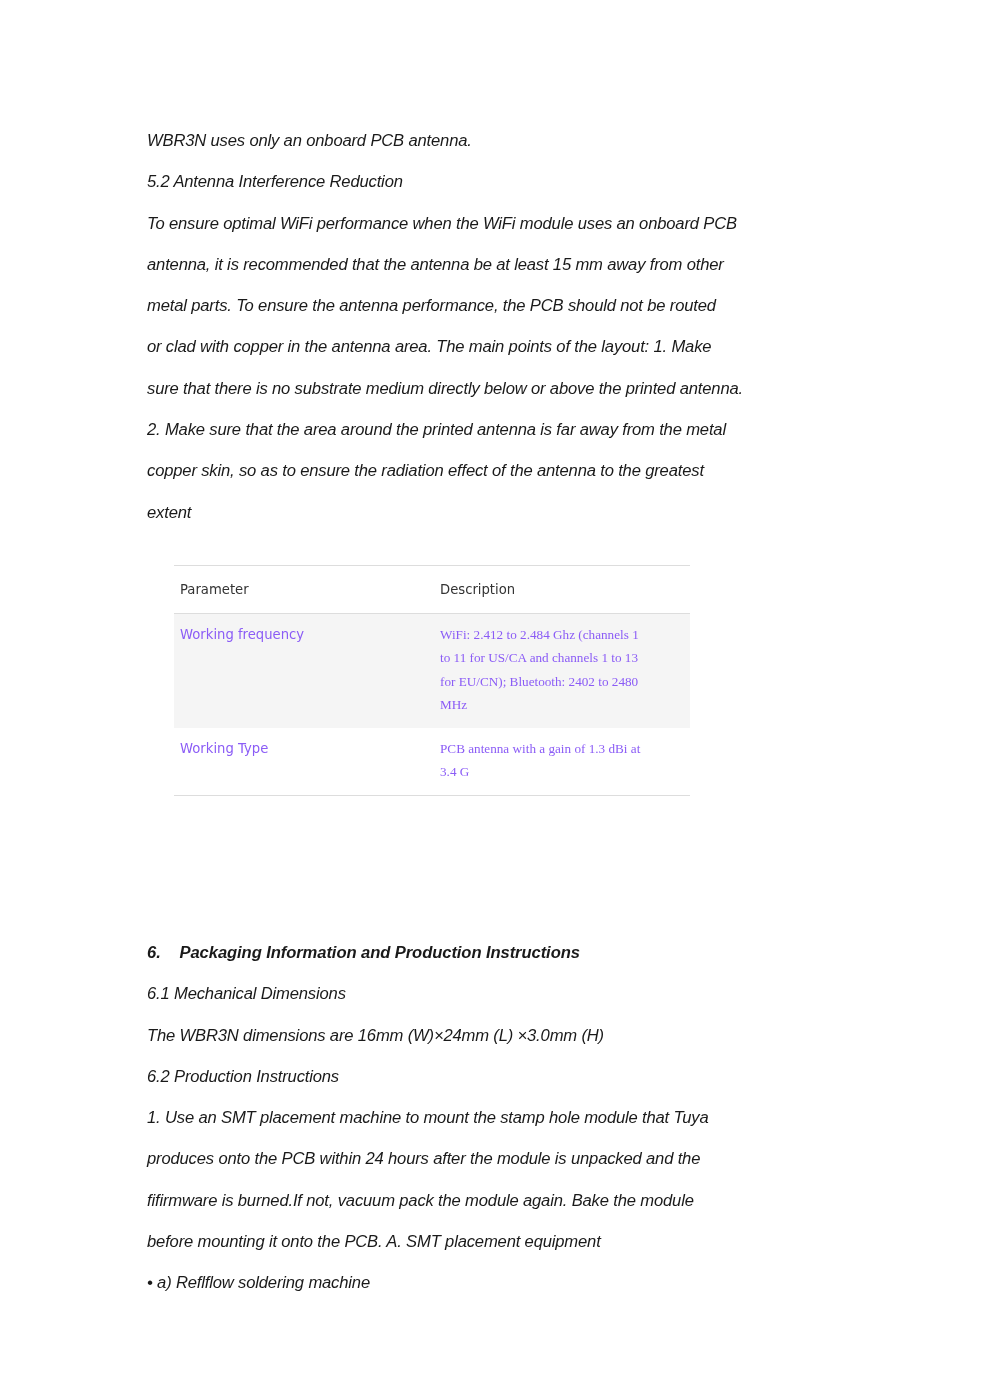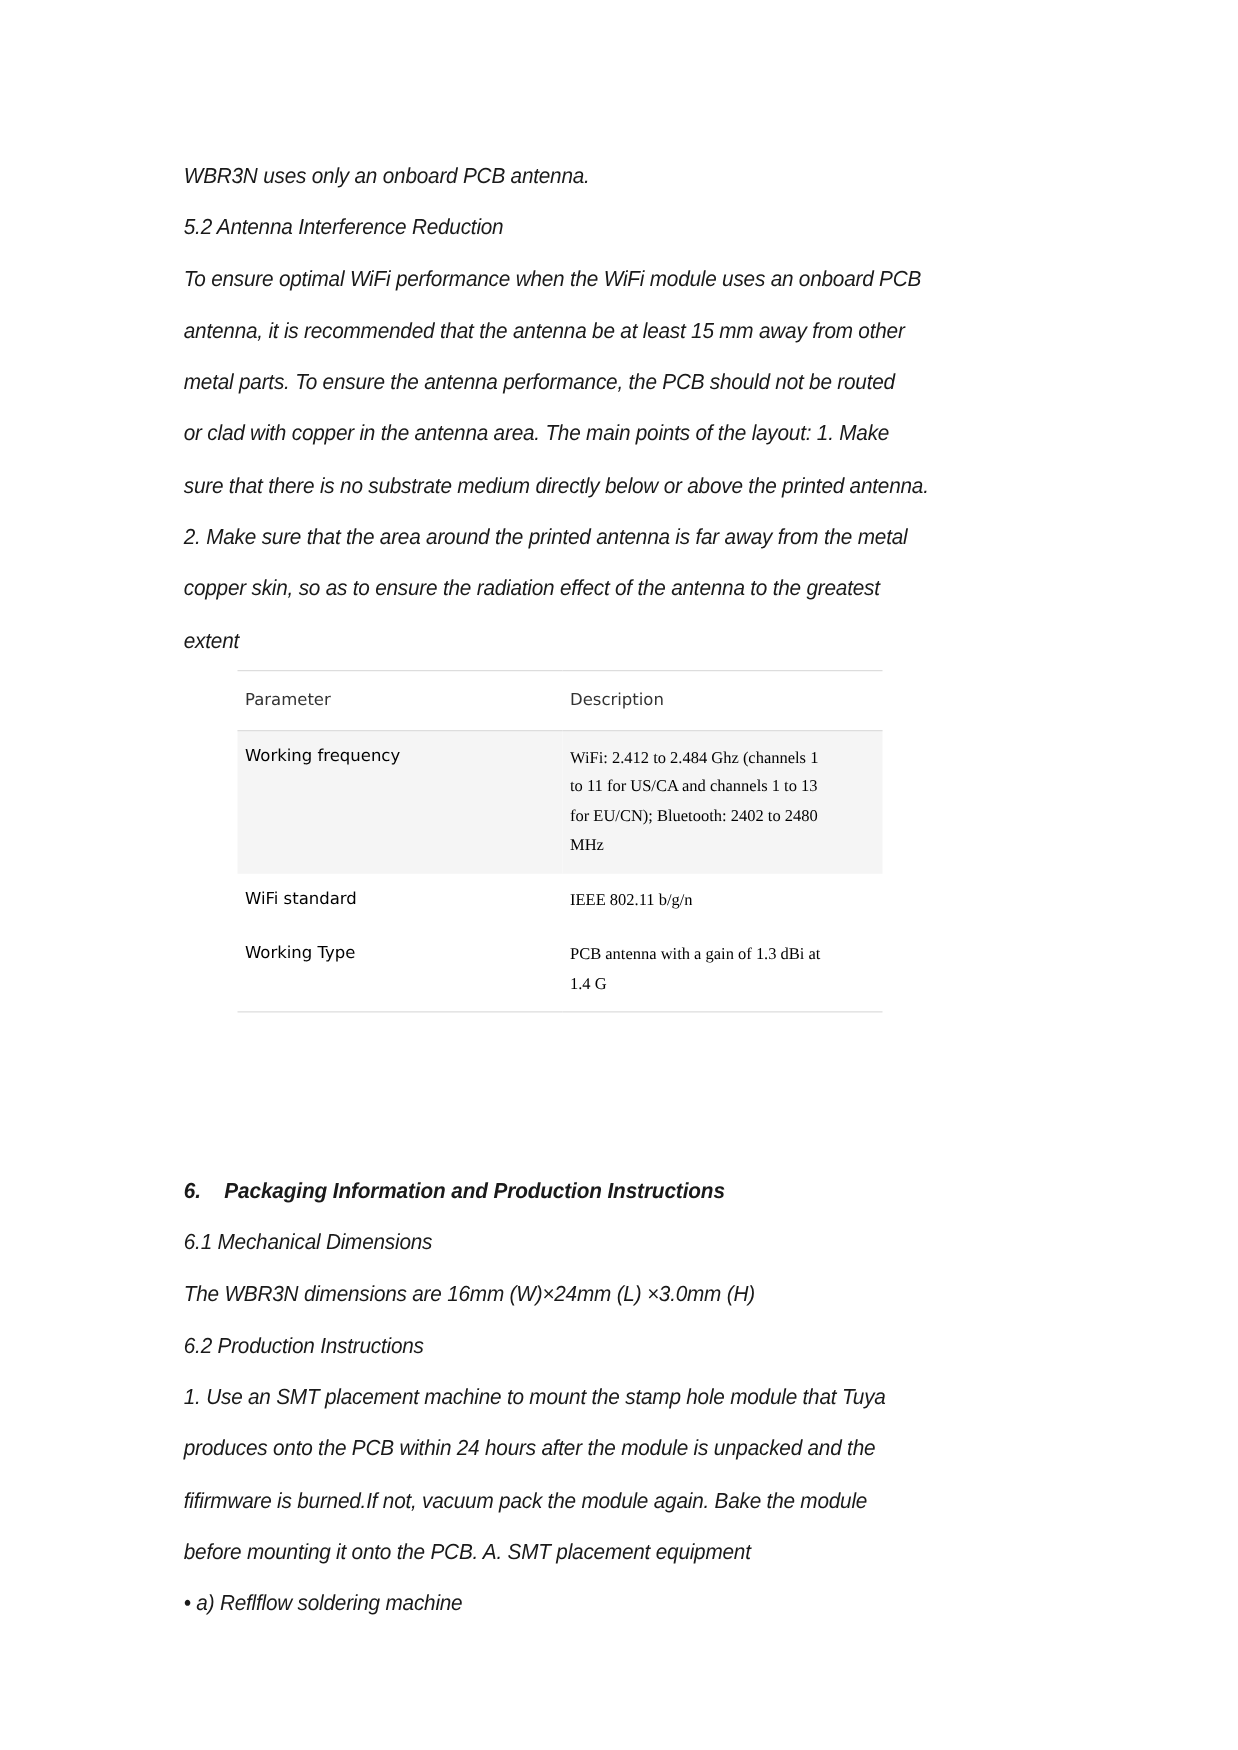--- a/index.html
+++ b/index.html
@@ -54,23 +54,22 @@
 
   .heading-num {
     display: inline-block;
     width: 34px;
   }
 
   
   .table-wrap {
     position: absolute;
     left: 174px;
-    top: 536px;
+    top: 565px;
     width: 516px;
-    margin-left: 16px;
   }
 
   table.spec {
     border-collapse: collapse;
     width: 516px;
     font-family: "DejaVu Sans", sans-serif;
     font-size: 13.2px;
     line-height: 23.5px;
     color: #333333;
   }
@@ -83,21 +82,21 @@
     border-bottom: 1.4px solid #dddddd;
     color: #333333;
     background: #ffffff;
     vertical-align: top;
   }
 
   table.spec tbody td {
     text-align: left;
     padding: 9px 6px 11px 6px;
     vertical-align: top;
-    color: #000000;
+    color: #8b5cf6;
     border: none;
   }
 
   table.spec tbody tr.shaded td {
     background: #f5f5f5;
   }
 
   table.spec tbody tr.last-row td {
     border-bottom: 1.4px solid #dddddd;
   }
@@ -146,33 +145,27 @@
         <tr class="shaded">
           <td>Working frequency</td>
           <td>
             <span class="cell-line">WiFi: 2.412 to 2.484 Ghz (channels 1</span>
             <span class="cell-line">to 11 for US/CA and channels 1 to 13</span>
             <span class="cell-line">for EU/CN); Bluetooth: 2402 to 2480</span>
             <span class="cell-line">MHz</span>
           </td>
         </tr>
 
-        <tr>
-          <td>WiFi standard</td>
-          <td>
-            <span class="cell-line">IEEE 802.11 b/g/n</span>
-          </td>
-        </tr>
 
 
         <tr class="last-row">
           <td>Working Type</td>
           <td>
             <span class="cell-line">PCB antenna with a gain of 1.3 dBi at</span>
-            <span class="cell-line">1.4 G</span>
+            <span class="cell-line">3.4 G</span>
           </td>
         </tr>
 
       </tbody>
     </table>
   </div>
 
   <div class="content" style="top: 932px;">
 
     <div class="para bold"><span class="heading-num">6.</span><span>Packaging Information and Production Instructions</span></div>

